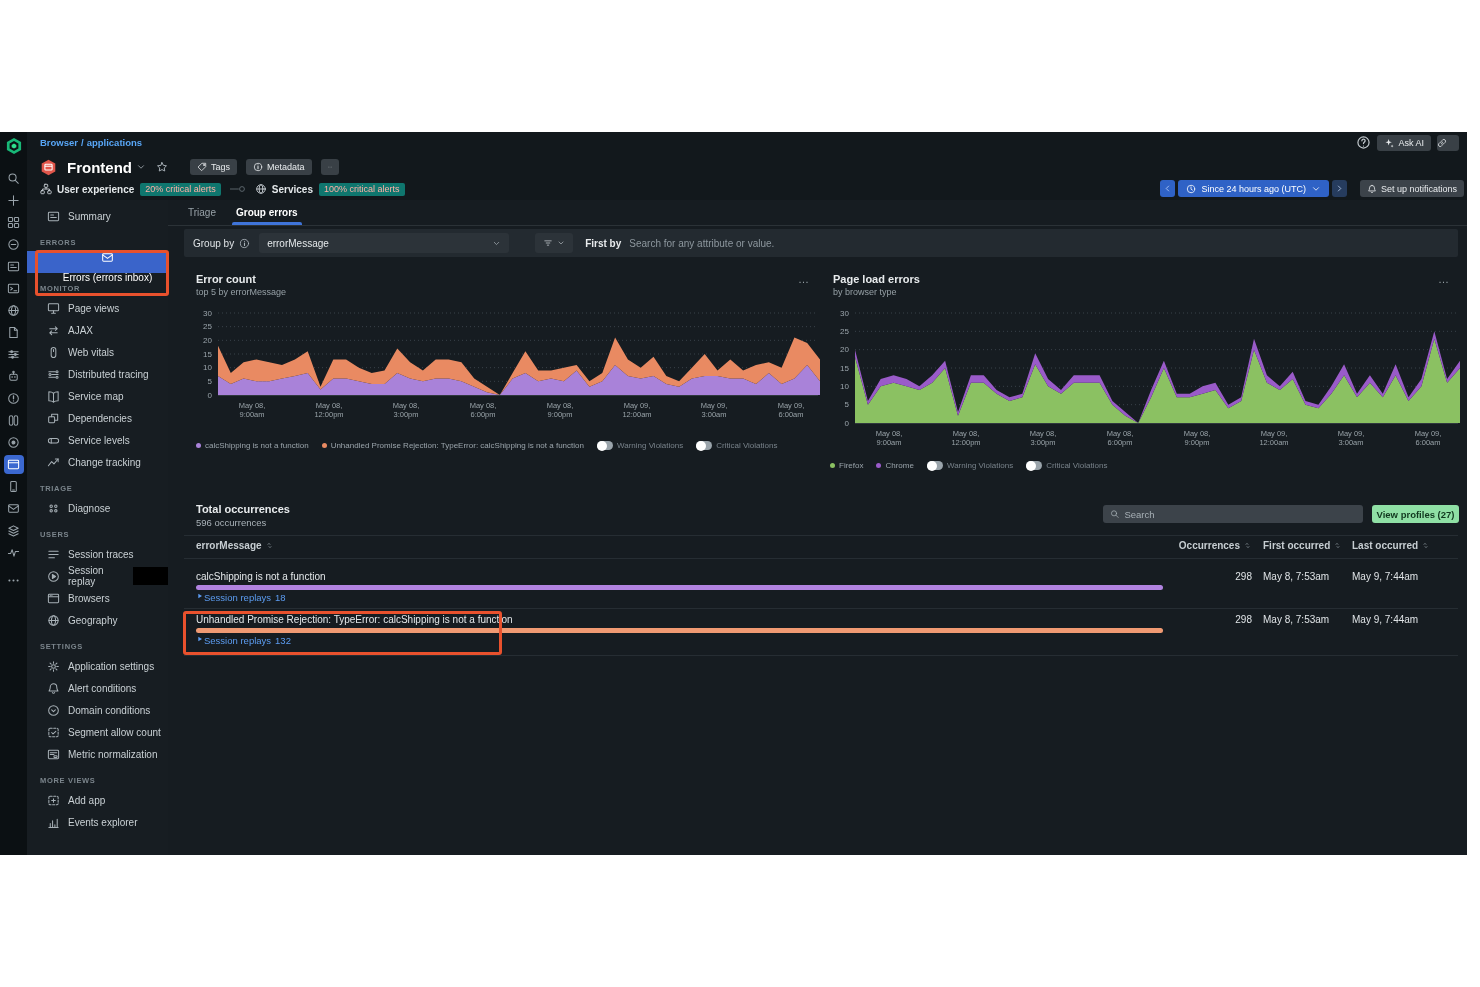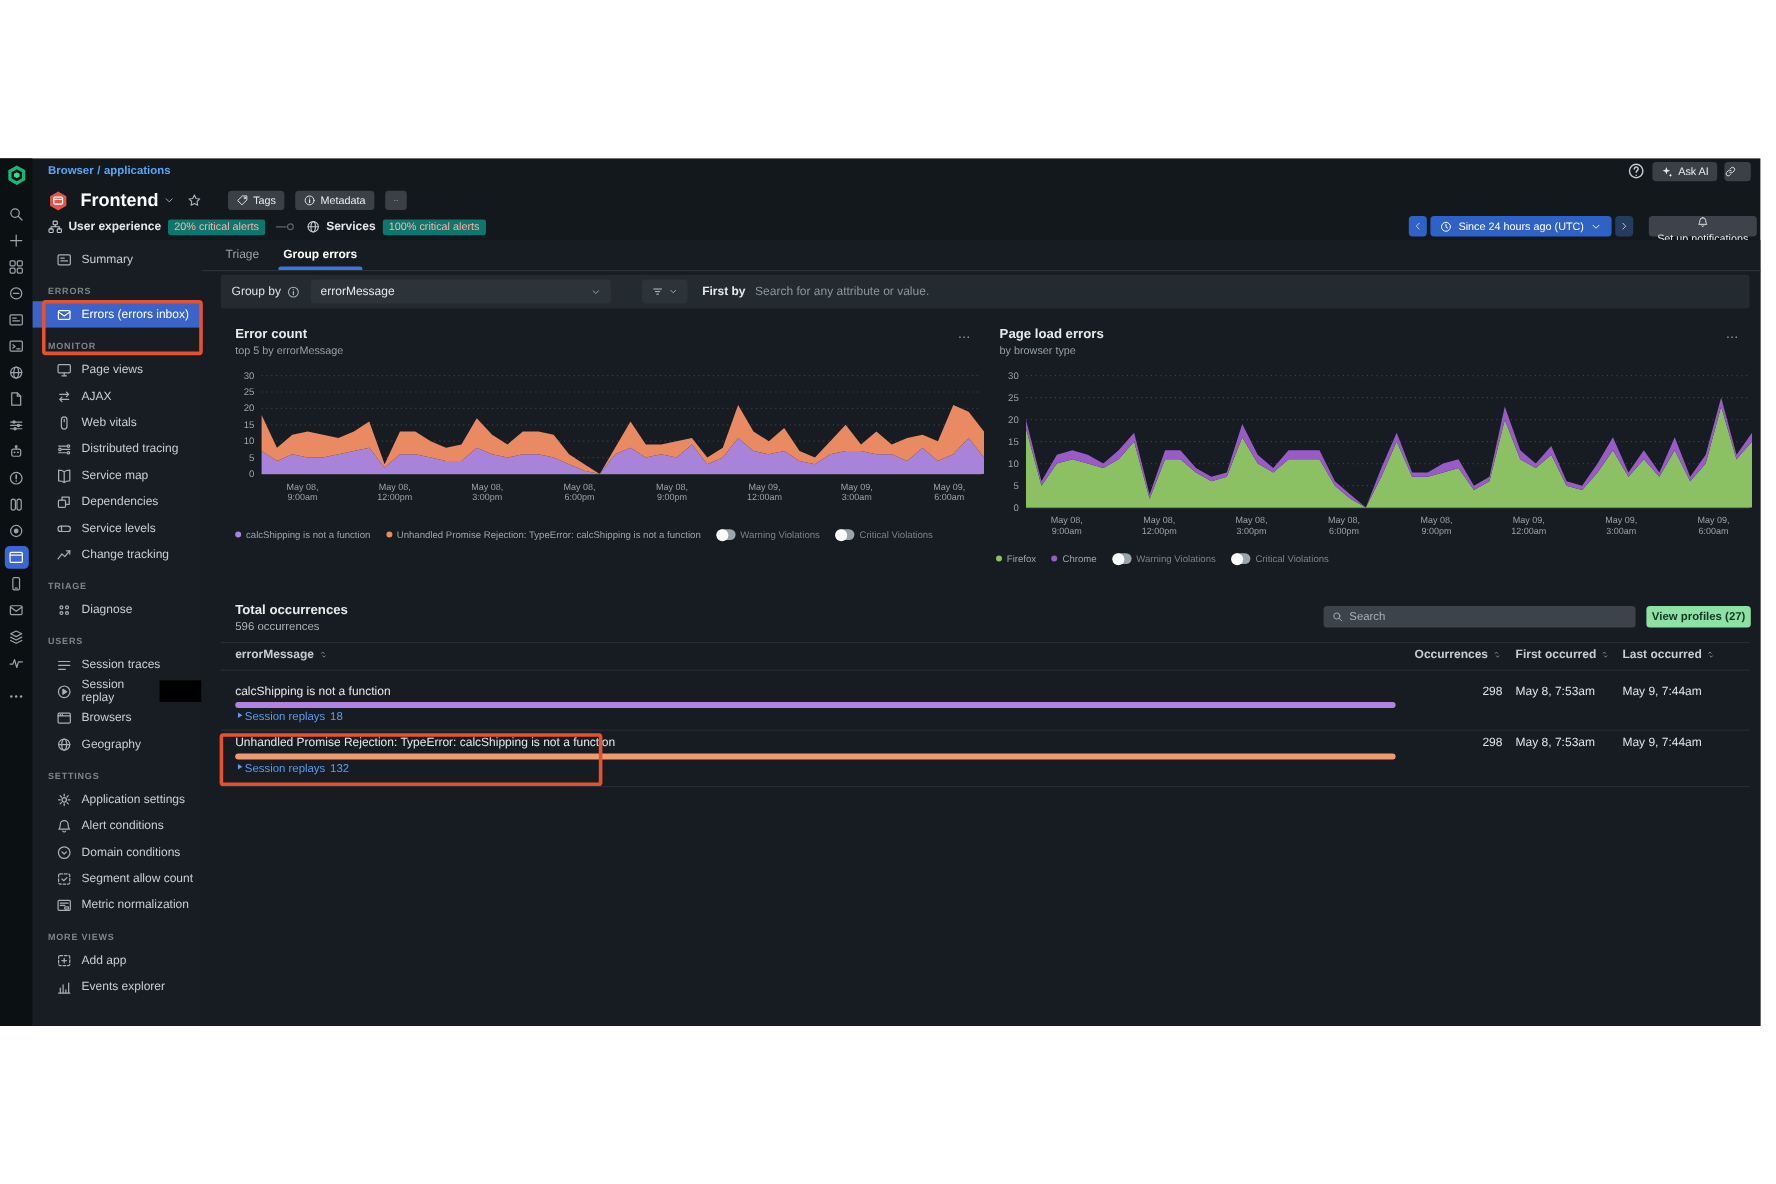--- a/index.html
+++ b/index.html
@@ -41,21 +41,21 @@
   .connector { width:18px; height:8px; margin:0 8px; color:#5c666d; }
   .ent-icon { width:12px; height:12px; color:#c3cacf; }
 
   .toprightrow { position:absolute; right:3px; top:48px; display:flex; align-items:center; gap:3px; }
   .tp-chev { width:15px; height:17px; border-radius:3px; display:flex; align-items:center; justify-content:center; color:#cfe0ff; cursor:pointer; }
   .tp-chev.l { background:#2f62c6; }
   .tp-chev.r { background:#263c5e; }
   .tp-chev svg { width:9px; height:9px; }
   .tp-main { height:17px; background:#2f62c6; border-radius:3px; color:#ffffff; font-size:9px; display:flex; align-items:center; gap:5px; padding:0 8px; cursor:pointer; }
   .tp-main .icon { width:10px; height:10px; }
-  .notif-btn { margin-left:10px;flex-direction:column; }
+  .notif-btn { margin-left:10px; }
   .notif-btn.chip-btn { height:17px; background:#3c434a; }
 
   
   .body { position:absolute; left:0; top:68px; right:0; bottom:0; }
   .sidebar { position:absolute; left:0; top:0; bottom:0; width:141px; background:#171d22; padding-top:5px; overflow:hidden; }
   .side-label { font-size:7.5px; letter-spacing:0.09em; color:#7b858c; padding:11px 0 4px 13px; font-weight:bold; }
   .side-item { height:22px; display:flex; align-items:center; gap:8px; padding-left:20px; font-size:10px; color:#c9d0d4; cursor:pointer; position:relative; }
   .side-item .icon { width:13px; height:13px; color:#a7b0b6; flex:0 0 13px; }
   .side-item.selected { background:#3a64ca; color:#ffffff; }
   .side-item.selected .icon { color:#ffffff; }
@@ -406,21 +406,21 @@
           <div class="side-item">
             <span class="icon">
               <svg xmlns="http://www.w3.org/2000/svg" viewBox="0 0 14 14" fill="none" stroke="currentColor" stroke-width="1.1" stroke-linecap="round" stroke-linejoin="round">
                 <rect x="1.5" y="2.5" width="11" height="9" rx="1"></rect>
                 <path d="M4 5.5h3M4 8h6"></path>
               </svg>
             </span>
             <span>Summary</span>
           </div>
           <div class="side-label">ERRORS</div>
-          <div class="side-item selected" style="background: rgb(58, 100, 202);">
+          <div class="side-item selected" style="background: rgb(58, 100, 202); flex-direction: column;">
             <span class="icon">
               <svg xmlns="http://www.w3.org/2000/svg" viewBox="0 0 14 14" fill="none" stroke="currentColor" stroke-width="1.1" stroke-linecap="round" stroke-linejoin="round">
                 <rect x="1.8" y="3" width="10.4" height="8" rx="1"></rect>
                 <path d="M1.8 4.2l5.2 3.8 5.2-3.8"></path>
               </svg>
             </span>
             <span>Errors (errors inbox)</span>
           </div>
           <div class="side-label">MONITOR</div>
           <div class="side-item">

